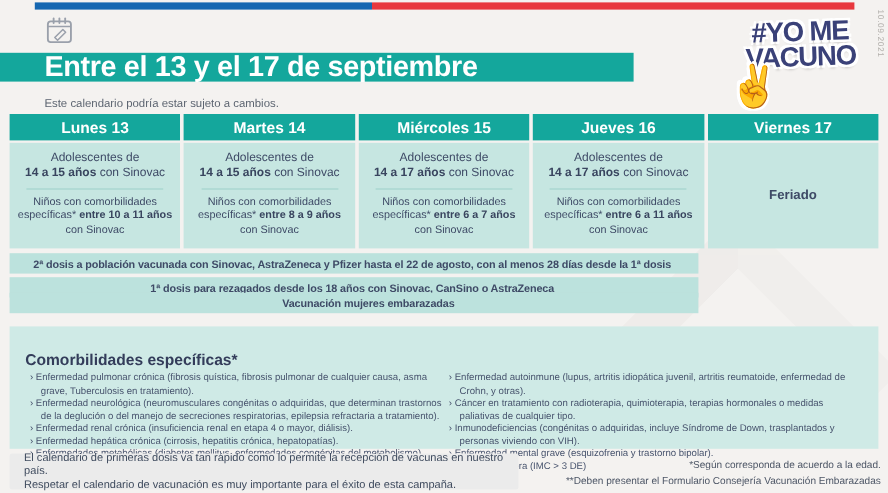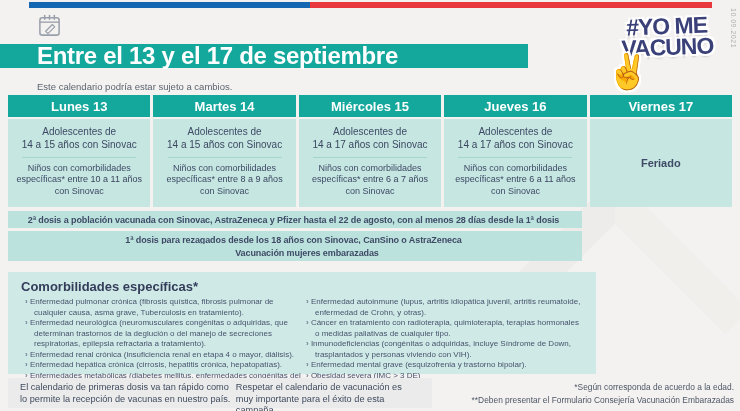--- a/index.html
+++ b/index.html
@@ -31,43 +31,43 @@
   .hand { position:absolute; left:-6px; top:34px; font-size:34px; color:#3a4178;
     text-shadow:-2px -2px 0 #fff, 2px -2px 0 #fff, -2px 2px 0 #fff, 2px 2px 0 #fff; }
 
   
   .cal { position:absolute; left:8px; top:95px; width:724px; display:grid;
     grid-template-columns:repeat(5,1fr); grid-template-rows:22px 88px; column-gap:3px; row-gap:2px; }
   .day-hd { background:#14a79c; color:#fff; font-weight:700; font-size:13px; display:flex; align-items:center; justify-content:center; }
   .cell { background:#c6e6e1; color:#3e4a66; text-align:center; padding:7px 5px 4px; font-size:9px; line-height:1.25; }
   .cell .g1 { font-size:10px; }
   .cell .g1 .pre { display:block; }
-  .cell b { font-weight:400; color:#39455f; }
+  .cell b { font-weight:700; color:#39455f; }
   .divider { width:86%; margin:6px auto 5px; border-top:1px solid #a4d5ce; }
   .cell-holiday { background:#c6e6e1; display:flex; align-items:center; justify-content:center;
     font-weight:700; font-size:11px; color:#3e4a66; }
 
   
   .notice { position:absolute; left:8px; width:574px; height:17px; background:#bce2dd;
     display:flex; align-items:center; justify-content:center; font-size:9px; color:#3e4a66; white-space:nowrap; letter-spacing:-.1px; }
   .notice b { font-weight:700; }
   .notice .reg { font-weight:400; margin-left:3px; }
   .n1 { top:211px; } .n2 { top:231px; } .n3 { top:244px;padding-left:24px; }
 
   
-  .panel { position:absolute; left:8px; top:272px; width:588px; height:102px; background:#cfeae6; padding:7px 13px 6px; }
+  .panel { position:absolute; left:8px; top:272px; width:724px; height:102px; background:#cfeae6; padding:20px 13px 6px; }
   .panel-title { font-size:13px; font-weight:700; color:#333c5a; margin-bottom:3px; }
   .cols { display:flex; }
   .cols ul { list-style:none; flex:1; }
   .cols li { font-size:8px; line-height:1.32; color:#47536d; padding-left:13px; text-indent:-9px; }
   .cols li::before { content:"› "; color:#47536d; }
 
   
   .footer-note { position:absolute; left:8px; top:378px; width:424px; height:30px; background:#ebebeb;
-    border-radius:2px; padding:4px 12px; font-size:9.2px; line-height:1.25; color:#3f4b5e; display:flex; flex-direction:row; justify-content:center; }
+    border-radius:2px; padding:4px 12px; font-size:9.2px; line-height:1.25; color:#3f4b5e; display:flex; flex-direction:column; justify-content:center; }
   .footnotes { position:absolute; right:6px; top:381px; text-align:right; font-size:8.4px; line-height:1.5; color:#4d5666; }
 
   
   .watermark { position:absolute; right:30px; top:215px; width:190px; height:190px;
     border-top:34px solid rgba(160,158,150,.06); border-right:34px solid rgba(160,158,150,.04);
     transform:rotate(-45deg); }
 </style>
 </head>
 <body>
 

